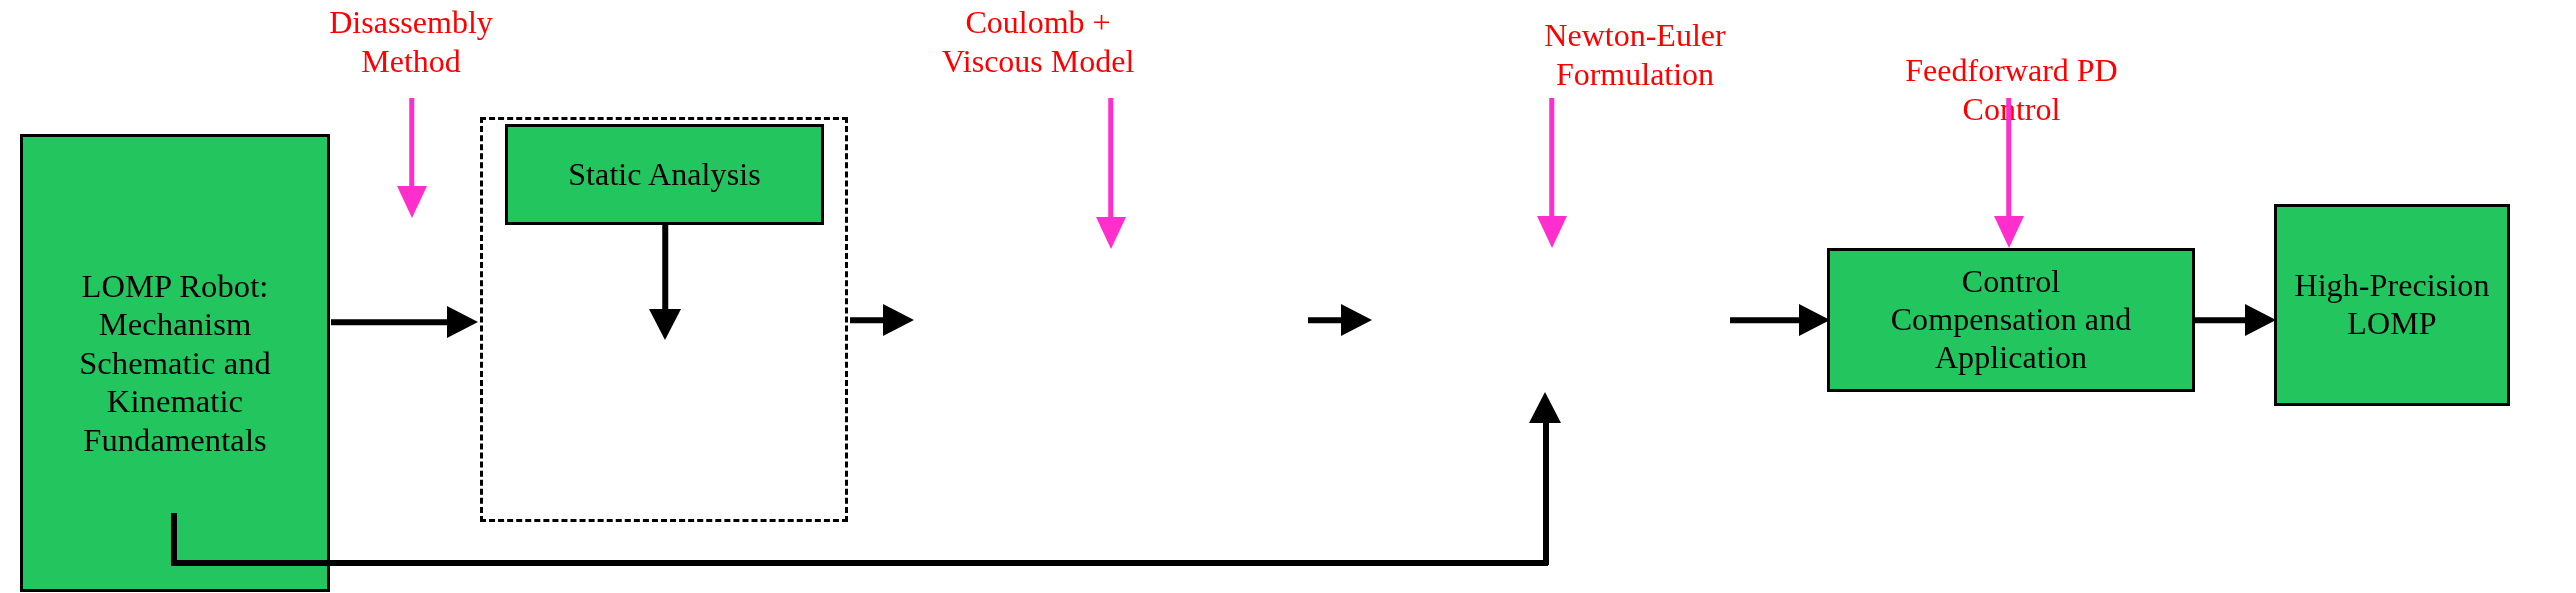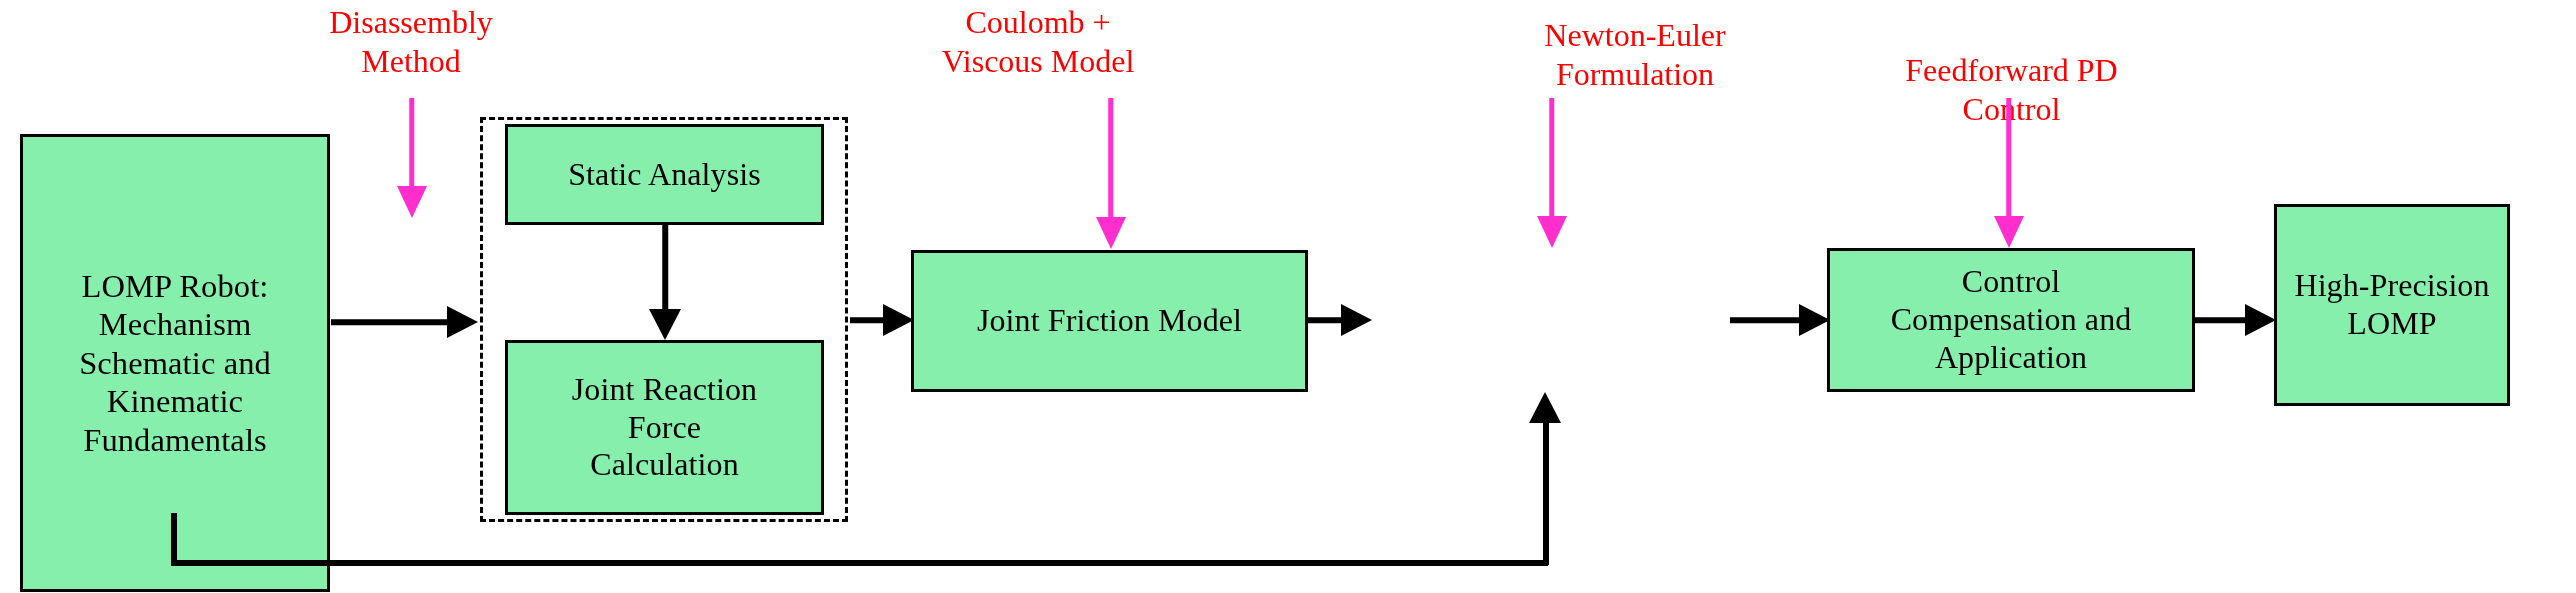--- a/index.html
+++ b/index.html
@@ -15,21 +15,21 @@
     background: #ffffff;
     overflow: hidden;
     font-family: "Liberation Serif", "DejaVu Serif", serif;
   }
 
   
   .box {
     position: absolute;
     box-sizing: border-box;
     border: 3.1px solid #000000;
-    background: #86efac;
+    background: #22c55e;
     display: flex;
     align-items: center;
     justify-content: center;
     text-align: center;
     color: #000000;
     font-family: "Liberation Serif", "DejaVu Serif", serif;
     font-size: 32px;
     line-height: 1.18;
     letter-spacing: 0.1px;
     padding: 2.5px 6.1px;
@@ -154,34 +154,26 @@
 
   <div class="box" style="left:505px; top:124px; width:319px; height:101px;">
     <span class="txt">Static Analysis</span>
   </div>
 
   <div class="conn-v" style="left:649px; top:225px; width:32px; height:115px;">
     <div class="shaft" style="height:87px;"></div>
     <div class="head"></div>
   </div>
 
-  <div class="box" style="left:505px; top:340px; width:319px; height:175px;">
-    <span class="txt">Joint Reaction
-Force
-Calculation</span>
-  </div>
 
   <div class="conn-h" style="left:850px; top:320px; width:64px;">
     <div class="shaft" style="width:37px;"></div>
     <div class="head"></div>
   </div>
 
-  <div class="box" style="left:911px; top:250px; width:397px; height:142px;">
-    <span class="txt">Joint Friction Model</span>
-  </div>
 
   <div class="conn-h" style="left:1308px; top:320px; width:64px;">
     <div class="shaft" style="width:37px;"></div>
     <div class="head"></div>
   </div>
 
 
   <div class="conn-h" style="left:1730px; top:320px; width:100px;">
     <div class="shaft" style="width:72px;"></div>
     <div class="head"></div>

